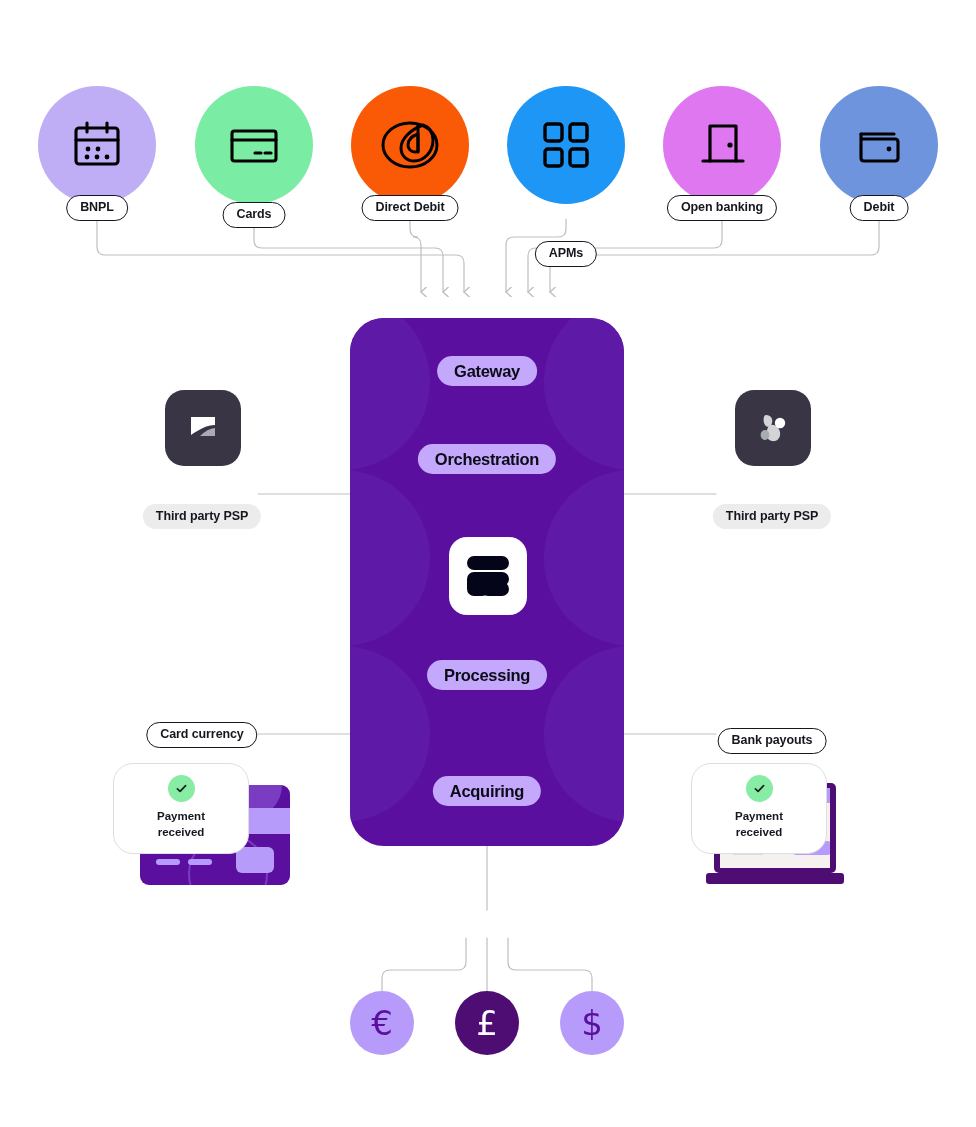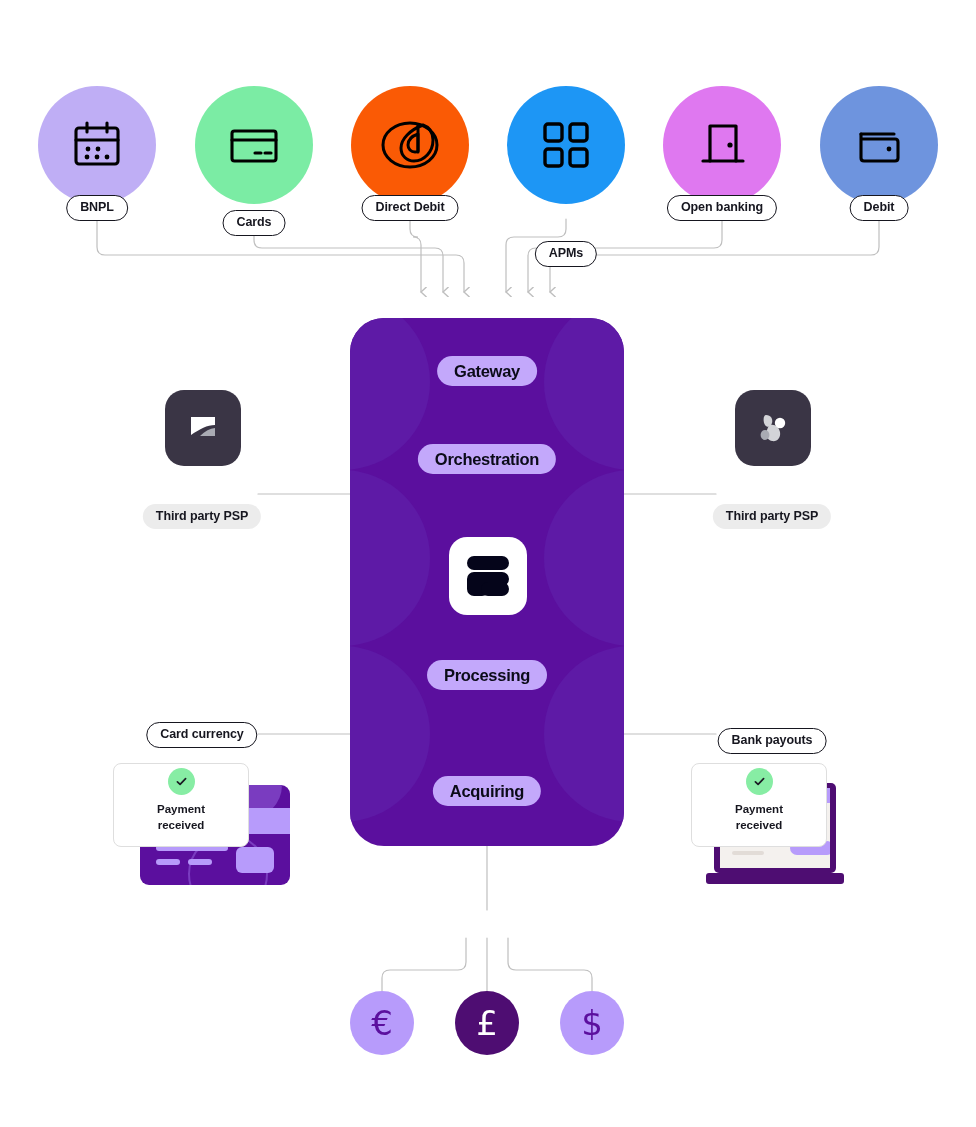--- a/index.html
+++ b/index.html
@@ -31,22 +31,22 @@
 
   
   .gpill{position:absolute;transform:translateX(-50%);
          background:#ECECEC;border-radius:999px;height:25px;line-height:25px;
          padding:0 13px;font-size:12.5px;font-weight:600;letter-spacing:-0.1px;
          white-space:nowrap;color:#16161f;margin-top:22px;}
   .psplogo{position:absolute;width:76px;height:76px;border-radius:19px;
            background:#3A3545;display:flex;align-items:center;justify-content:center;}
 
   
-  .toast{position:absolute;background:#fff;border:1px solid #DEDEDE;border-radius:8px;
-         width:118px;padding:4px 8px 13px;text-align:center;z-index:6;}
+  .toast{position:absolute;background:#fff;border:1px solid #DEDEDE;border-radius:20px;
+         width:118px;padding:11px 8px 13px;text-align:center;z-index:6;}
   .toast .tick{width:27px;height:27px;border-radius:50%;background:#87EDA4;
         margin:0 auto 7px;display:flex;align-items:center;justify-content:center;}
   .toast .tl{font-size:11.5px;font-weight:600;line-height:1.35;color:#16161f;}
 
   
   .cur{position:absolute;width:64px;height:64px;border-radius:50%;
        display:flex;align-items:center;justify-content:center;
        font-size:34px;font-weight:400;font-family:"DejaVu Sans",sans-serif;}
 </style>
 </head>
@@ -114,21 +114,21 @@
   <div class="chan" style="left:195px;top:86px;background:#7BECA4;">
     <span>
       <svg width="60" height="60" viewBox="0 0 60 60" fill="none" stroke="#000" stroke-width="3.1" stroke-linecap="round" stroke-linejoin="round">
         <rect x="8" y="16" width="44" height="30" rx="2.5"></rect>
         <line x1="8" y1="25" x2="52" y2="25"></line>
         <line x1="31" y1="38" x2="37" y2="38"></line>
         <line x1="41" y1="38" x2="47" y2="38"></line>
       </svg>
     </span>
   </div>
-  <div class="pill" style="left:254px;top:210px;text-align:right;">Cards</div>
+  <div class="pill" style="left:254px;top:202px;text-align:right;">Cards</div>
 
   <div class="chan" style="left:351px;top:86px;background:#FA5A05;">
     <span>
       <svg width="72" height="62" viewBox="0 0 72 62" fill="none" stroke="#000" stroke-width="3" stroke-linecap="round" stroke-linejoin="round">
         <ellipse cx="36" cy="31" rx="27" ry="22"></ellipse>
         <path d="M49 11 C36 16 27 25 27 34 C27 42 33 47 40 47 C50 47 59 38 59 26 C59 18 55 13 49 11 Z"></path>
         <path d="M44 20 C38 22 34 26 34 31 C34 35 37 38 41 38 C43.2 38 44 37.6 44 37 Z"></path>
         <line x1="44" y1="11" x2="44" y2="38"></line>
       </svg>
     </span>

